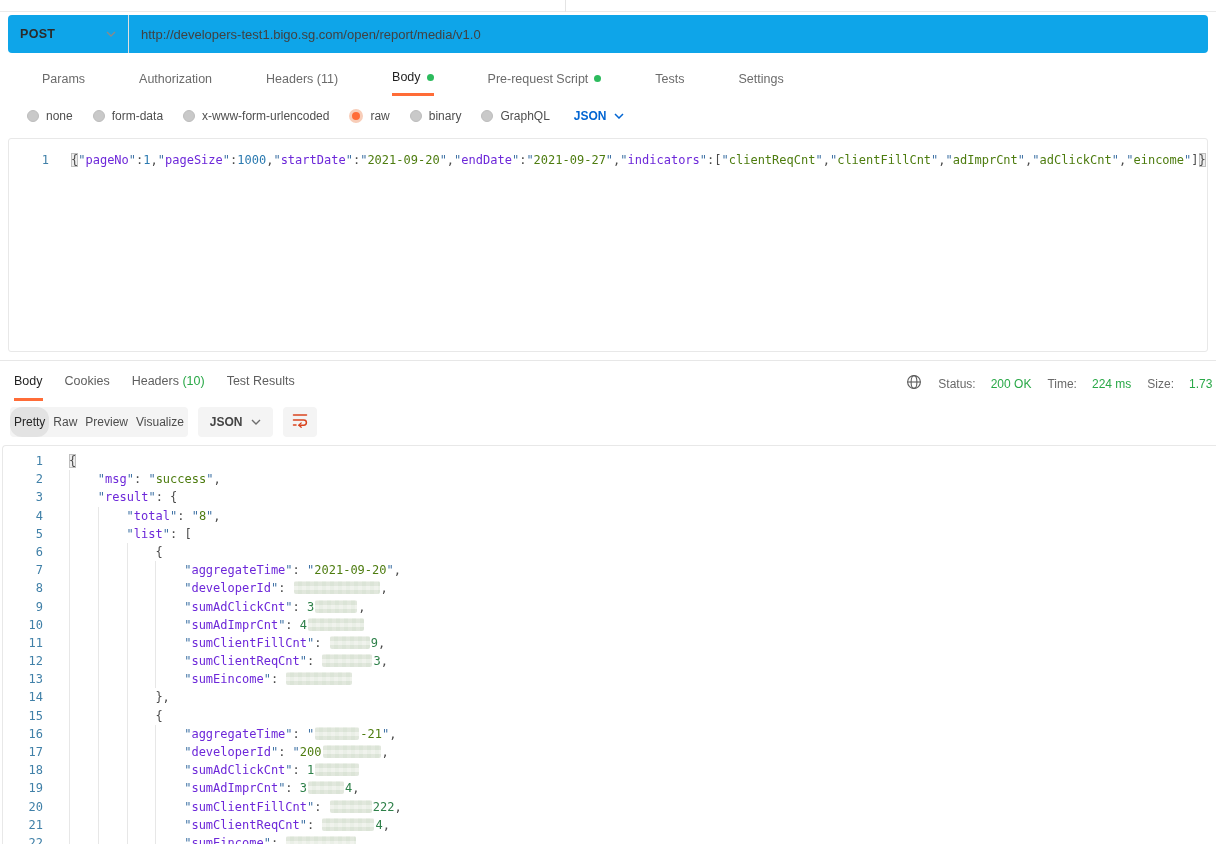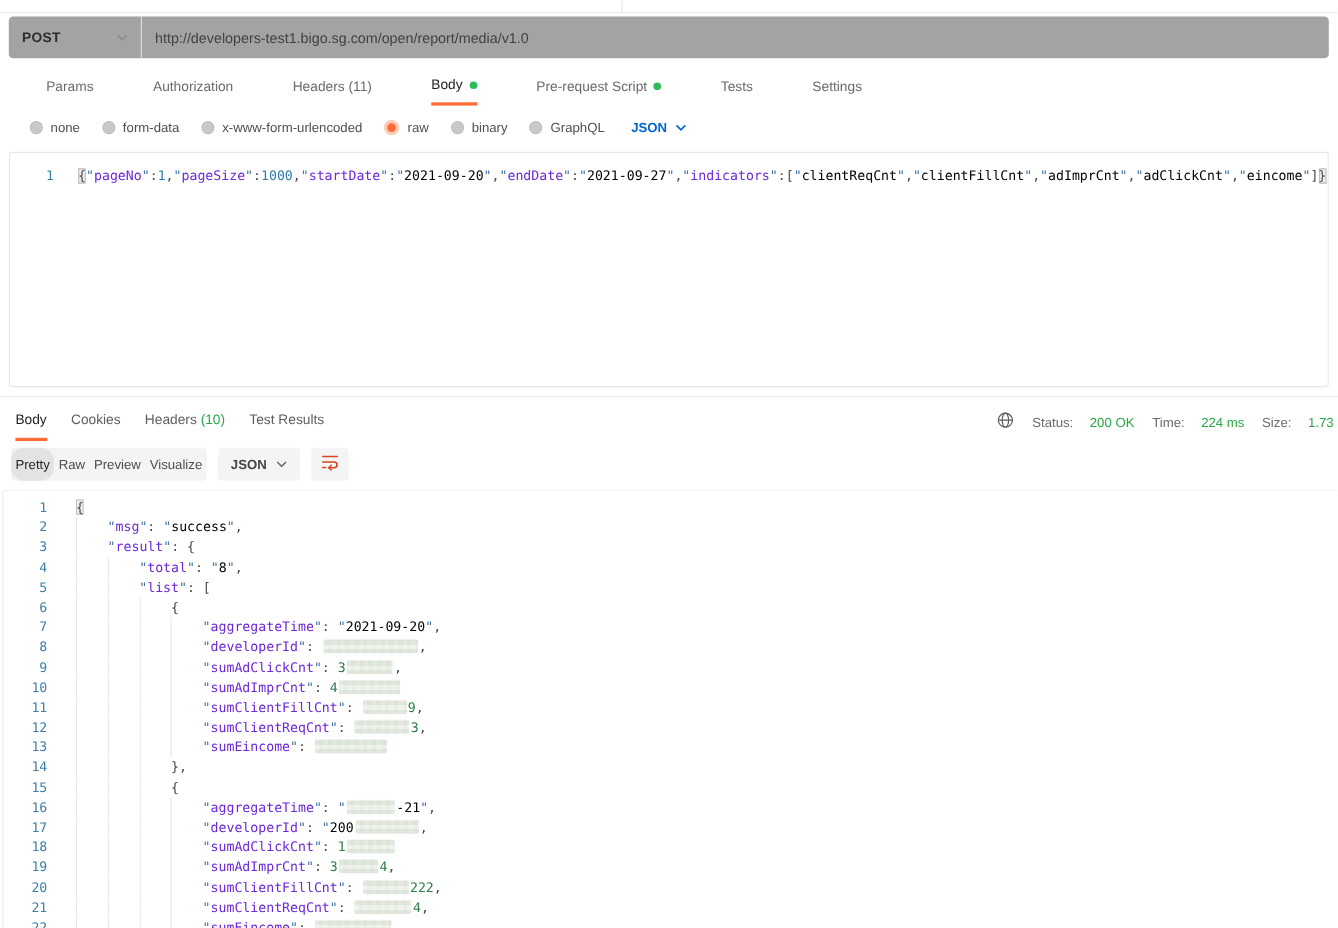--- a/index.html
+++ b/index.html
@@ -5,21 +5,21 @@
   * { margin:0; padding:0; box-sizing:border-box; }
   html,body { width:1216px; height:844px; overflow:hidden; background:#fff;
               font-family:"Liberation Sans","DejaVu Sans",sans-serif; color:#333; }
 
   
   .topstrip { position:relative; height:12px; border-bottom:1px solid #eaeaea; background:#fff; }
   .topstrip .vdiv { position:absolute; left:565px; top:0; width:1px; height:12px; background:#e4e4e4; }
 
   
   .urlbar { display:flex; align-items:stretch; height:38px; margin:3px 8px 0 8px;
-            background:#a3a3a3; border-radius:4px; overflow:hidden; }
+            background:#0ea5e9; border-radius:4px; overflow:hidden; }
   .method { display:flex; align-items:center; width:120px; padding:0 12px; cursor:pointer; }
   .method .mlabel { font-size:12.5px; font-weight:bold; color:#2b2b2b; letter-spacing:.3px; }
   .method .chev { margin-left:auto; }
   .mdivider { width:1px; background:#e0e0e0; }
   .url-field { flex:1; display:flex; align-items:center; padding:0 12px; font-size:13px; color:#414141; }
 
   .chev svg { display:block; }
 
   
   .req-tabs { display:flex; gap:26px; padding:9px 0 0 14px; }
@@ -37,21 +37,21 @@
   .lang-select .llabel { font-size:12px; font-weight:bold; color:#0265d2; }
 
   
   .code-line { white-space:pre; font-family:"DejaVu Sans Mono","Liberation Mono",monospace;
                font-size:12px; line-height:18.2px; height:18.2px; }
   .ln { display:inline-block; width:40px; text-align:right; color:#4080a8; vertical-align:top; }
   .sp { display:inline-block; vertical-align:top; }
   .ind { display:inline-block; width:28.8px; height:18.2px; border-left:1px solid #e7e7e7; vertical-align:top; }
   .tq { color:#3f72a5; }
   .tk { color:#6d28d9; }
-  .ts { color:#000000; }
+  .ts { color:#4d7c0f; }
   .tp { color:#4a4a4a; }
   .tb { color:#4a4a4a; background:#ededed; box-shadow:inset 0 0 0 1px #bfbfbf; }
   .req .tn { color:#2b7ab0; }
   .resp .tn { color:#2e8049; }
   .tm { display:inline-block; height:13px; vertical-align:-2px; border-radius:2px; margin:0 1px;
         background:
           repeating-linear-gradient(0deg, rgba(203,216,198,.40) 0 4px, rgba(240,244,238,.40) 4px 8px),
           repeating-linear-gradient(90deg, #f0f2ec 0 4px, #e6ece2 4px 8px); }
 
   .req-editor { margin:12px 8px 0 8px; height:214px; border:1px solid #e8e8e8; border-radius:3px;

